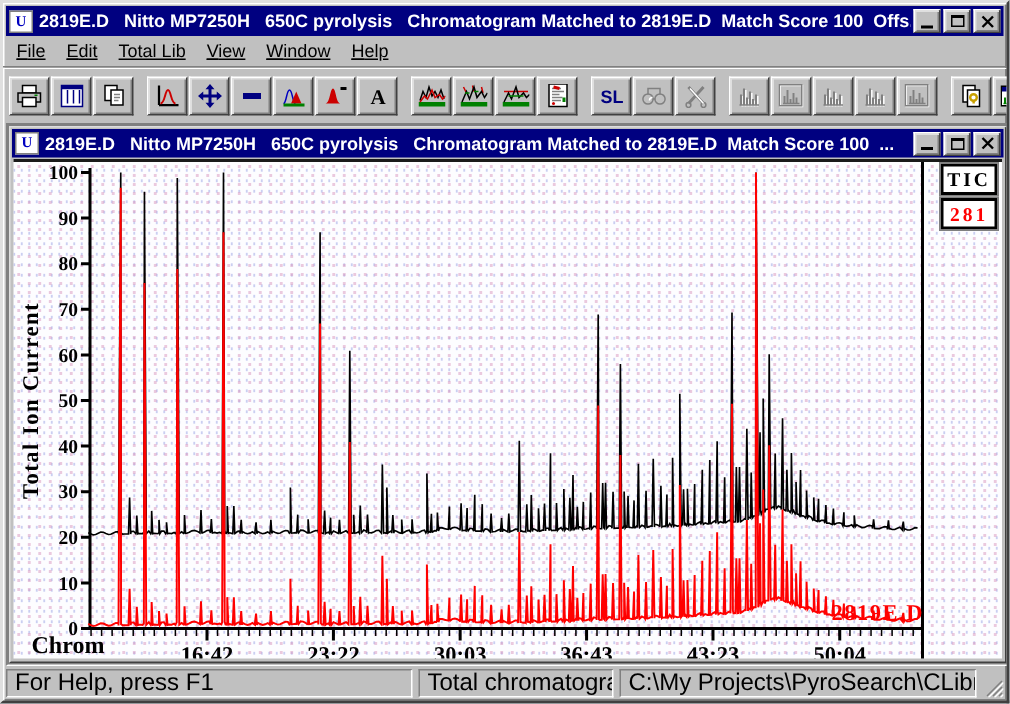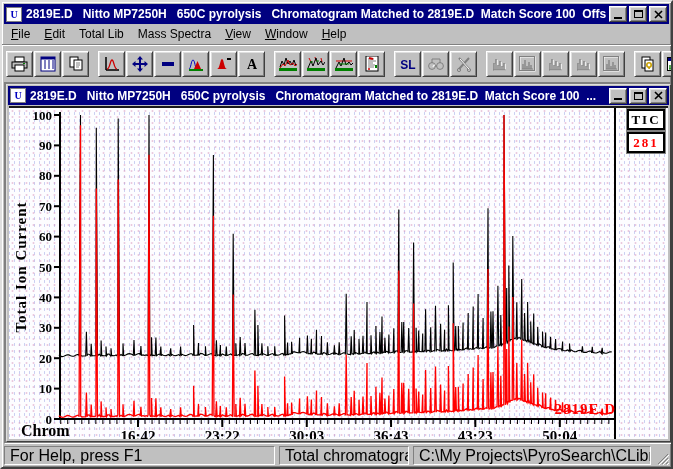--- a/index.html
+++ b/index.html
@@ -7,21 +7,21 @@
        border:2px solid;border-color:#dfdfdf #404040 #404040 #dfdfdf;
        box-shadow:inset 1px 1px 0 #fff, inset -1px -1px 0 #808080;box-sizing:border-box;overflow:hidden;}
   .titlebar{height:20px;background:#000080;display:flex;align-items:center;padding:0 2px;margin:2px 2px 0 2px;}
   .titlebar .ttext{flex:1;color:#fff;font-weight:bold;font-size:12px;white-space:pre;overflow:hidden;margin-left:4px;}
   .appicon{width:14px;height:13px;background:#fff;border:1px solid #808080;display:flex;align-items:center;justify-content:center;
            color:#0000c0;font:bold 10px "Liberation Serif",serif;flex:none;}
   .winbtn{width:16px;height:14px;background:#c0c0c0;border:1px solid;border-color:#fff #404040 #404040 #fff;
           box-shadow:inset 1px 1px 0 #dfdfdf, inset -1px -1px 0 #808080;margin-left:2px;
           display:flex;align-items:center;justify-content:center;flex:none;}
   .menubar{height:20px;display:flex;align-items:center;padding:0 2px;font-size:12px;color:#000;}
-  .menu-item{padding:20px 7px;white-space:pre;}
+  .menu-item{padding:20px 7px;white-space:pre;text-decoration:underline;}
   .menu-item .acc{text-decoration:underline;}
   .toolbar{height:38px;border-top:1px solid #808080;box-shadow:0 1px 0 #fff inset;
            display:flex;align-items:center;padding:0 4px;}
   .tbtn{width:25px;height:24px;background:#c0c0c0;border:1px solid;border-color:#fff #404040 #404040 #fff;
         box-shadow:inset 1px 1px 0 #dfdfdf, inset -1px -1px 0 #808080;
         display:flex;align-items:center;justify-content:center;margin-right:1px;flex:none;}
   .tbtn.gap{margin-left:8px;}
   .tbtn svg{display:block;}
   .tbtn .glyph{font-weight:bold;}
   .mdi{position:absolute;left:2px;top:80px;width:669px;height:362px;background:#808080;
@@ -72,21 +72,20 @@
         <svg width="9" height="9">
           <path d="M1 1l7 7M8 1L1 8" stroke="#000" stroke-width="1.6"></path>
         </svg>
       </span>
   </div>
 
   <div class="menubar">
     <span class="menu-item"><span class="acc">F</span><span>ile</span><span></span></span>
     <span class="menu-item"><span class="acc">E</span><span>dit</span><span></span></span>
     <span class="menu-item"><span class="acc"></span><span></span><span>Total Lib</span></span>
-    <span class="menu-item"><span class="acc"></span><span></span><span>Mass Spectra</span></span>
     <span class="menu-item"><span class="acc">V</span><span>iew</span><span></span></span>
     <span class="menu-item"><span class="acc">W</span><span>indow</span><span></span></span>
     <span class="menu-item"><span class="acc">H</span><span>elp</span><span></span></span>
   </div>
 
   <div class="toolbar" id="toolbar">
       <div class="tbtn">
         <svg width="17" height="16">
           <rect x="4" y="1" width="9" height="5" fill="#fff" stroke="#000"></rect>
           <rect x="1" y="6" width="15" height="6" fill="#c0c0c0" stroke="#000"></rect>

